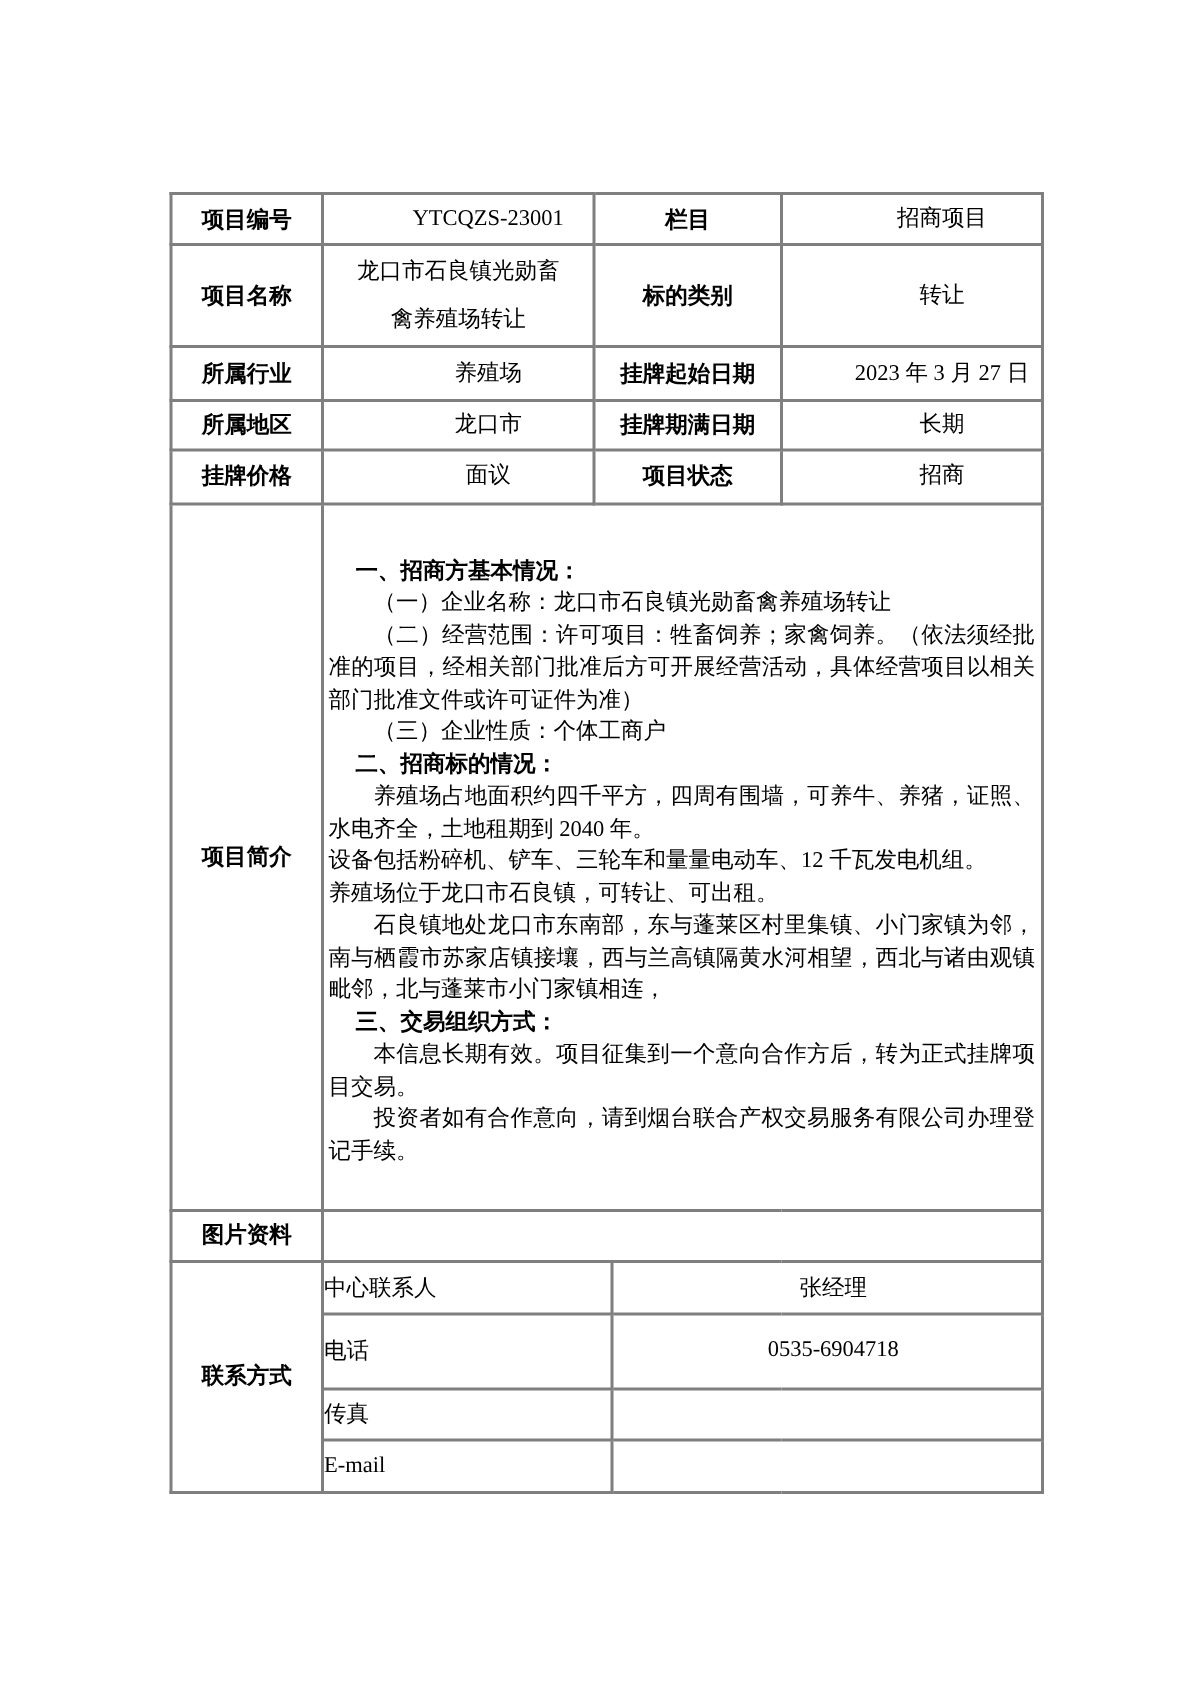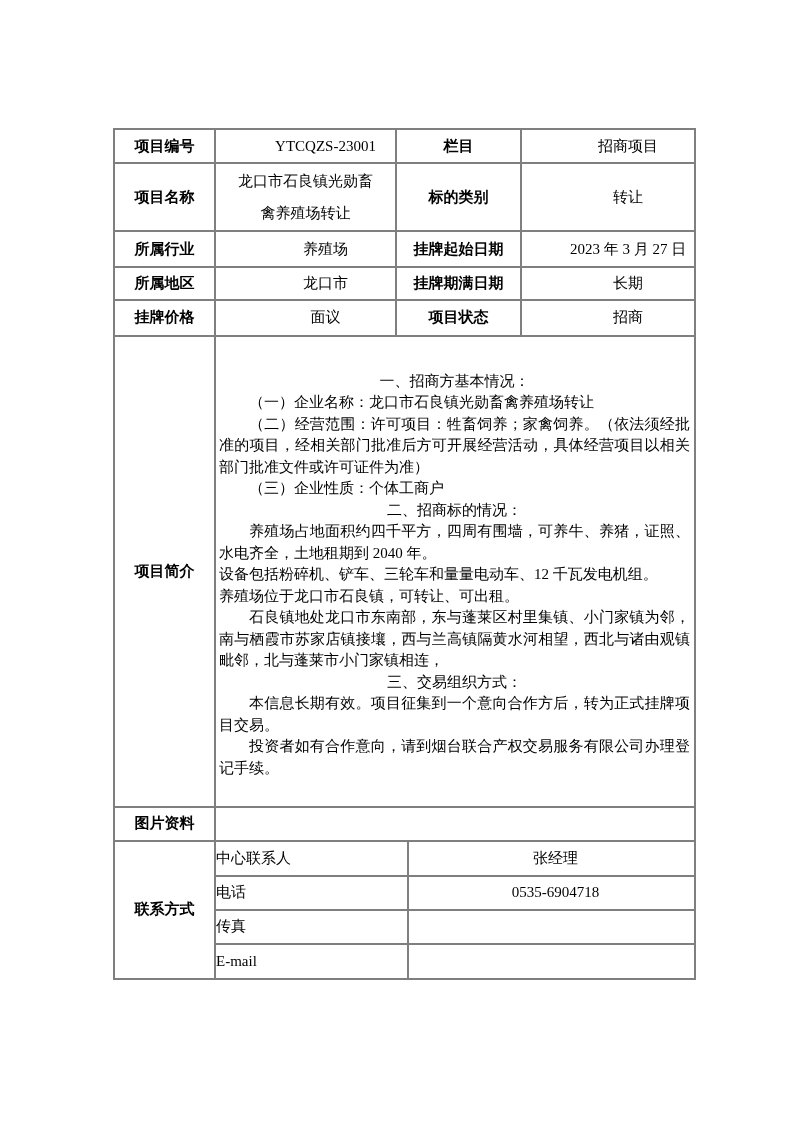--- a/index.html
+++ b/index.html
@@ -15,21 +15,21 @@
   .tbl td{
     border:2px solid #7f7f7f;
     font-size:15px;padding:0;overflow:hidden;
   }
   td.lbl{font-weight:bold;text-align:center;vertical-align:middle;margin-left:48px;}
   td.val{text-align:center;vertical-align:middle;line-height:2.05;padding-left:40px;}
   td.val.name-cell{padding:0 20px;line-height:32px;word-break:break-all;}
   td.desc{vertical-align:top;padding:34px 4px 4px 3px;}
   td.empty-cell{background:#ffffff;}
   .para{margin:0;font-size:15px;line-height:21.5px;word-break:break-all;text-align:justify;}
-  .para.b{font-weight:normal;text-align:center;}
+  .para.b{font-weight:bold;text-align:left;margin-left:18px;}
   .para.ind{text-indent:2em;}
   td.sub-lbl{font-weight:normal;text-align:left;vertical-align:middle;}
   td.sub-val{text-align:center;vertical-align:middle;padding-left:8px;}
 </style>
 </head>
 <body>
 
 <div class="page">
   <table class="tbl">
     <colgroup>
@@ -98,21 +98,21 @@
         <td class="empty-cell" colspan="4"></td>
       </tr>
     </tbody>
 
     <tbody id="contact-tbody">
       <tr style="height:35px">
         <td class="lbl" rowspan="4">联系方式</td>
         <td class="sub-lbl" colspan="2">中心联系人</td>
         <td class="sub-val" colspan="2">张经理</td>
       </tr>
-    <tr style="height: 34px;">
+    <tr style="height: 50px;">
           <td class="sub-lbl" colspan="2">电话</td>
           <td class="sub-val" colspan="2">0535-6904718</td>
         </tr>
         <tr style="height: 34px;">
           <td class="sub-lbl" colspan="2">传真</td>
           <td class="sub-val" colspan="2"></td>
         </tr>
         <tr style="height: 35px;">
           <td class="sub-lbl" colspan="2">E-mail</td>
           <td class="sub-val" colspan="2"></td>

